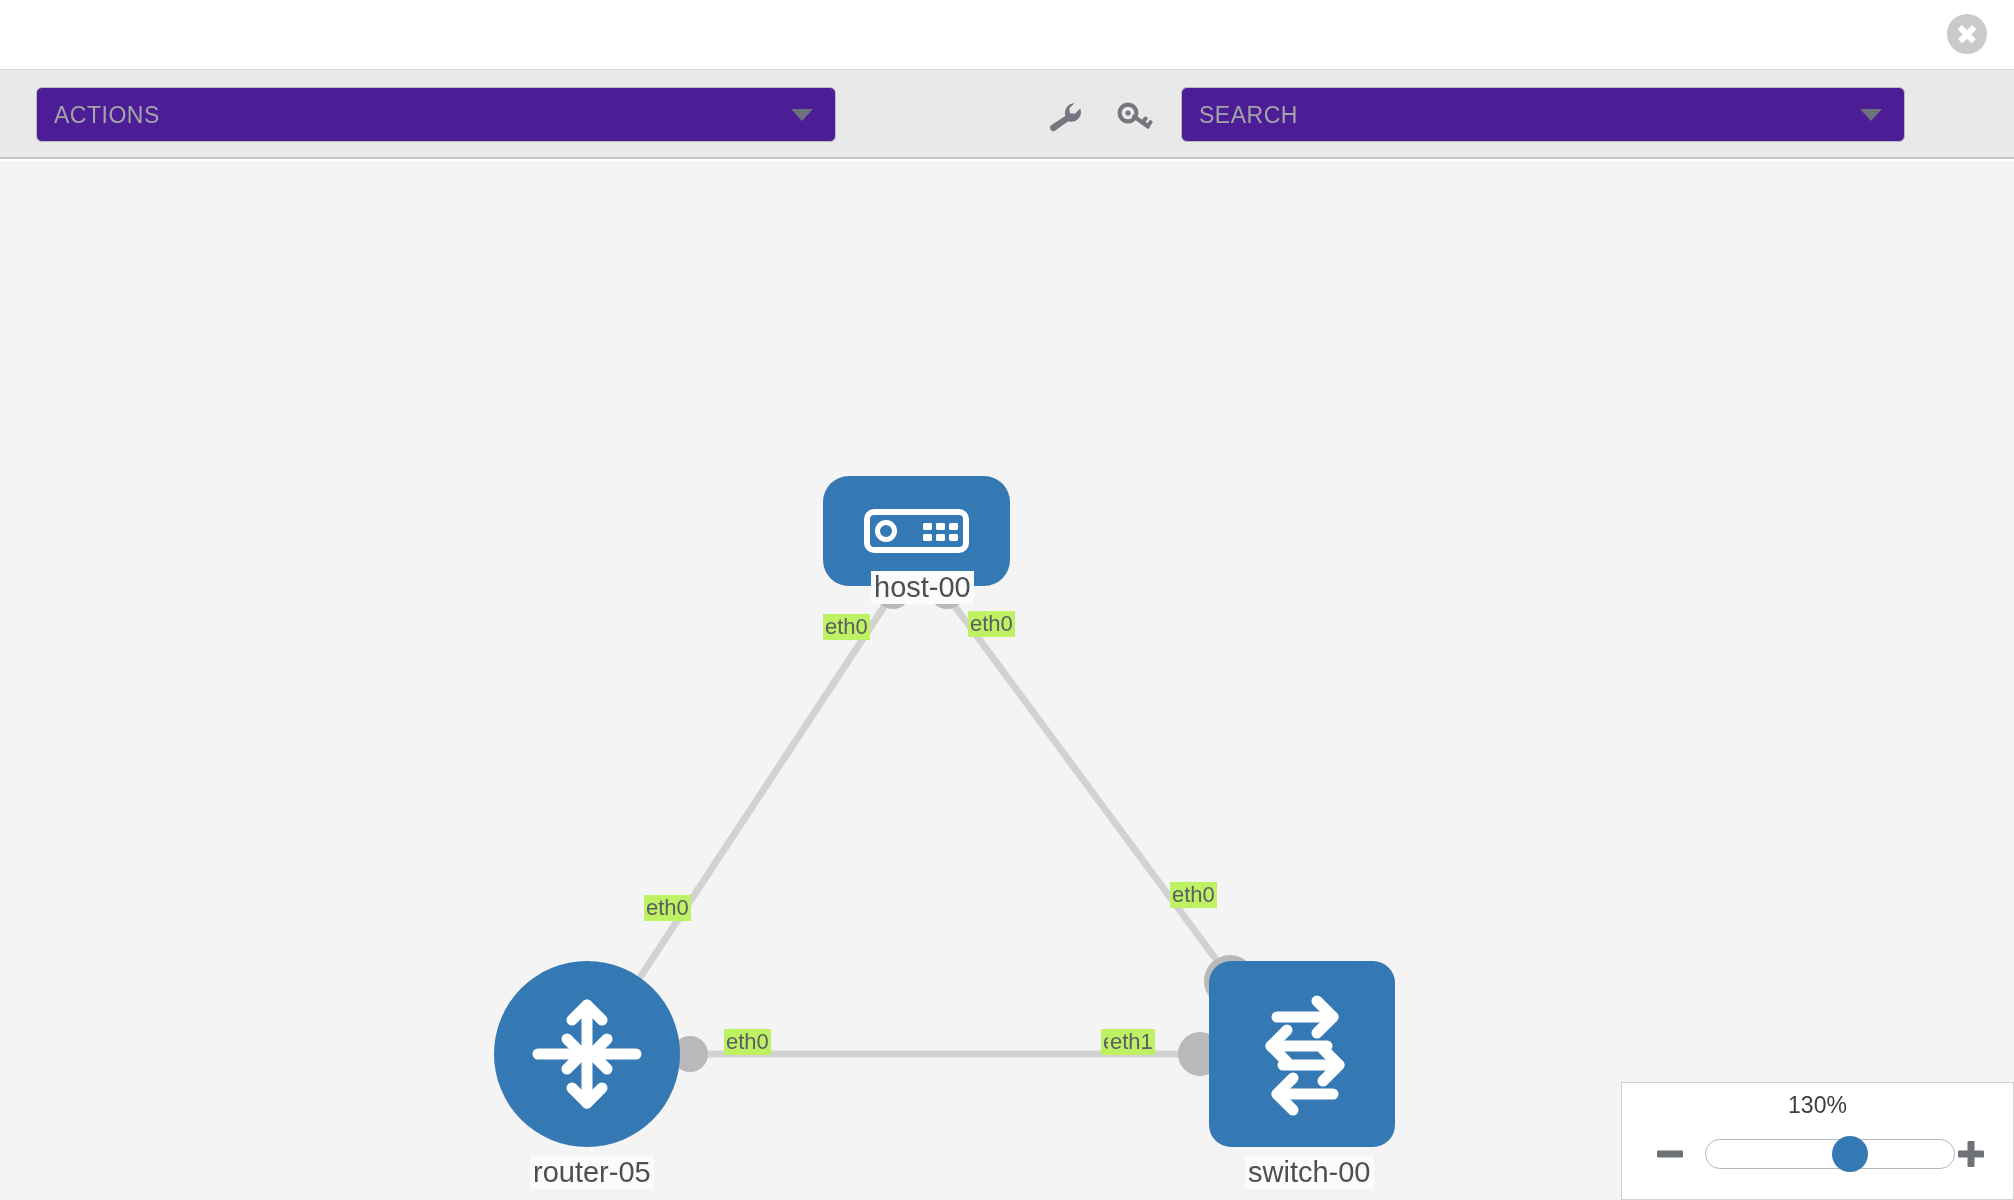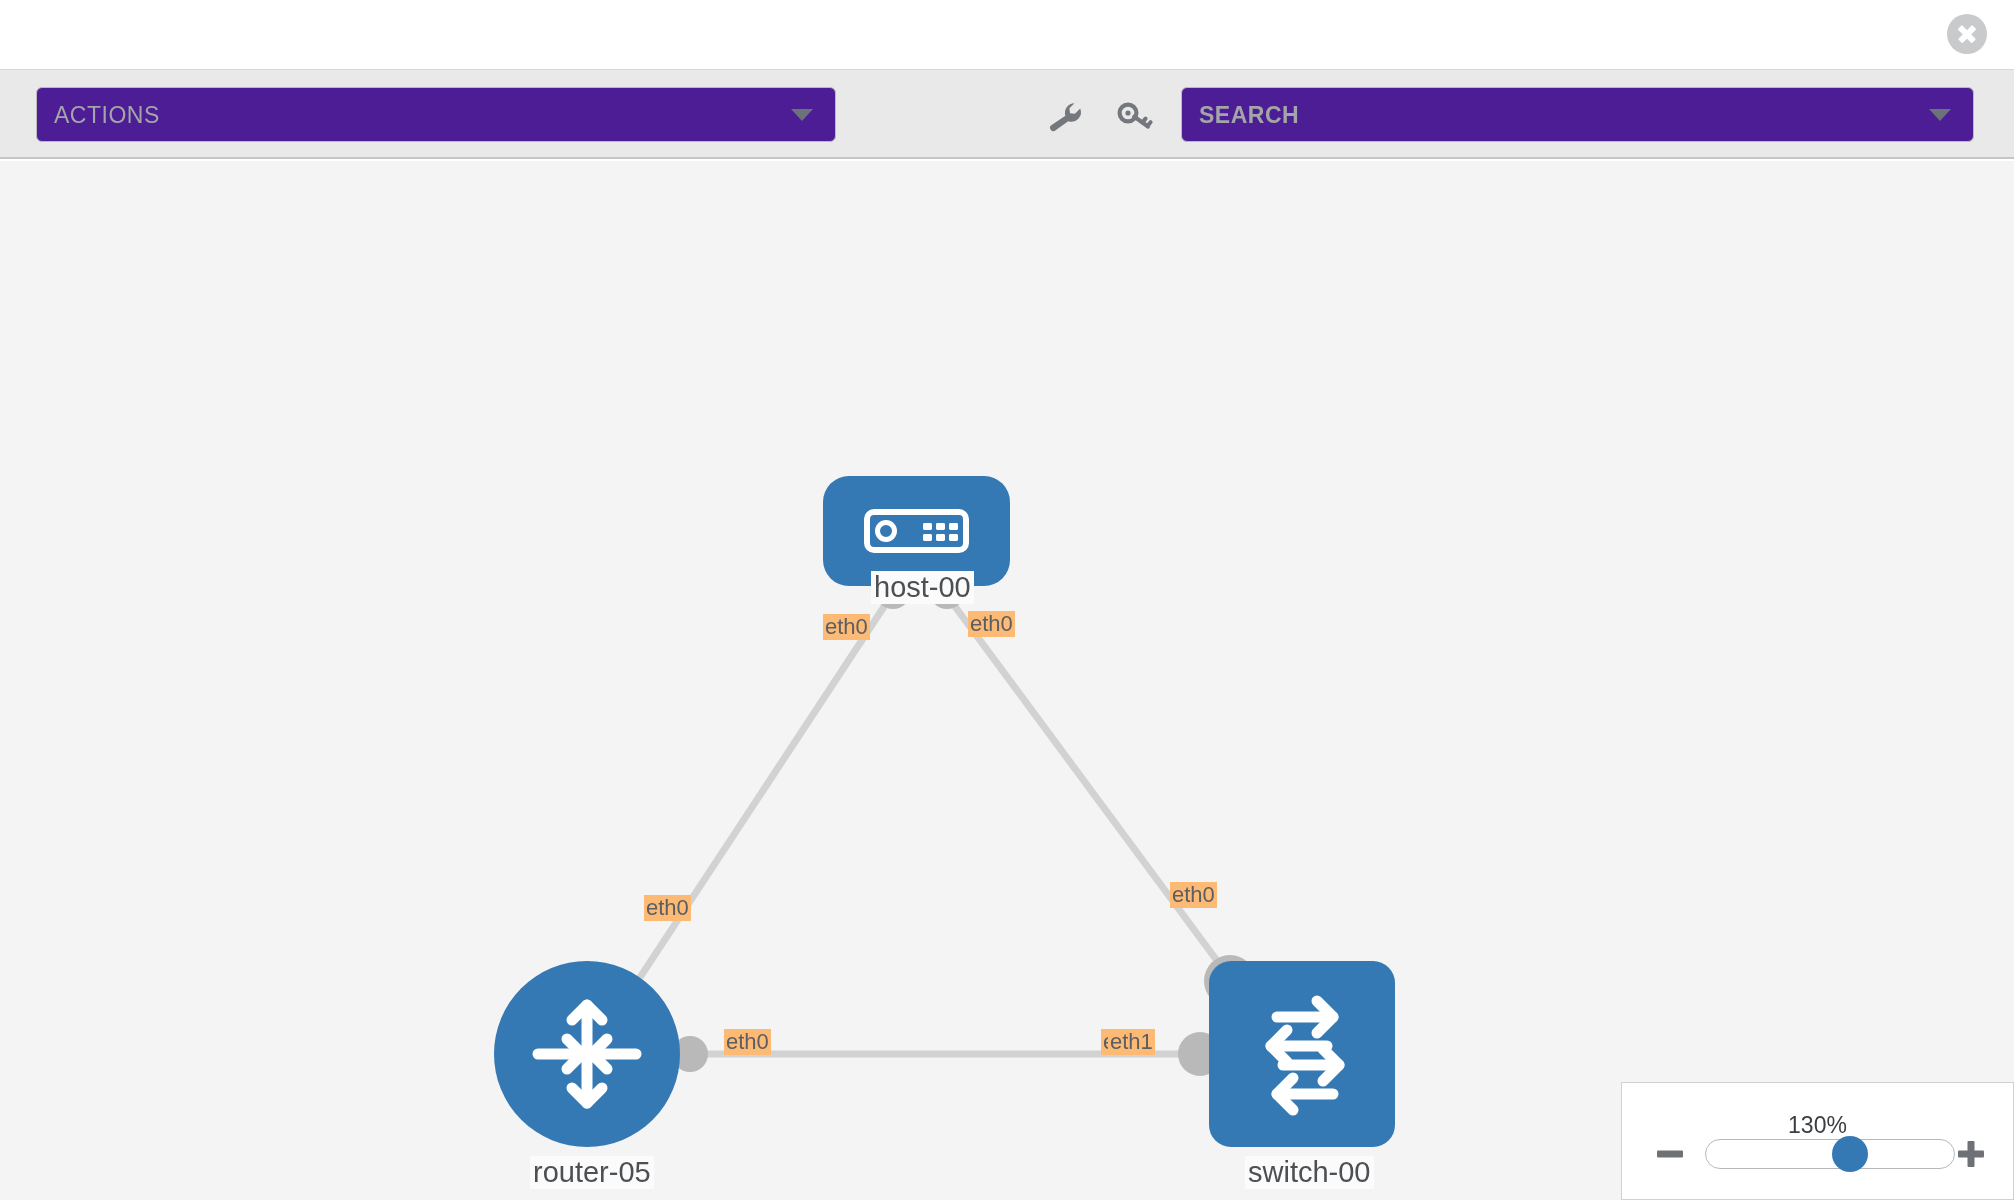--- a/index.html
+++ b/index.html
@@ -82,21 +82,21 @@
   .caret {
     position: absolute;
     right: 22px; top: 50%;
     transform: translateY(-50%);
     width: 0; height: 0;
     border-left: 11px solid transparent;
     border-right: 11px solid transparent;
     border-top: 12px solid #6c7279;
   }
   #actions-select { left: 36px; width: 800px; }
-  #search-field   { left: 1181px; width: 793px; font-weight: bold; }
+  #search-field   { left: 1181px; width: 724px; }
 
   .tool-icon {
     position: absolute;
     top: 30px;
     width: 44px; height: 34px;
     cursor: pointer;
   }
   #wrench-btn { left: 1043px; }
   #key-btn    { left: 1114px; }
 
@@ -129,21 +129,21 @@
     padding: 0 3px;
   }
   #host-label   { left: 871px; top: 410px; }
   #router-label { left: 530px; top: 995px; }
   #switch-label { left: 1245px; top: 995px; }
 
   .port-label {
     position: absolute;
     font-size: 22px;
     color: #5b5e62;
-    background: #fdba74;
+    background: #bef264;
     white-space: nowrap;
     padding: 0 2px;
   }
   #port-host-left    { left: 823px;  top: 453px; }
   #port-host-right   { left: 968px;  top: 450px; }
   #port-router-up    { left: 644px;  top: 734px; }
   #port-switch-up    { left: 1170px; top: 721px; }
   #port-router-right { left: 724px;  top: 868px; }
   #port-switch-left0 { left: 1101px; top: 868px; }
   #port-switch-left1 { left: 1108px; top: 868px; }
@@ -151,21 +151,21 @@
   
   .zoom-panel {
     position: absolute;
     left: 1621px; top: 1082px;
     width: 393px; height: 118px;
     background: #ffffff;
     border: 1px solid #cfd1d3;
   }
   .zoom-value {
     position: absolute;
-    left: 0; right: 0; top: 29px;
+    left: 0; right: 0; top: 9px;
     text-align: center;
     font-size: 23px;
     color: #3b3e42;
   }
   .zoom-minus, .zoom-plus {
     position: absolute;
     top: 56px;
     width: 30px; height: 30px;
     cursor: pointer;
   }

